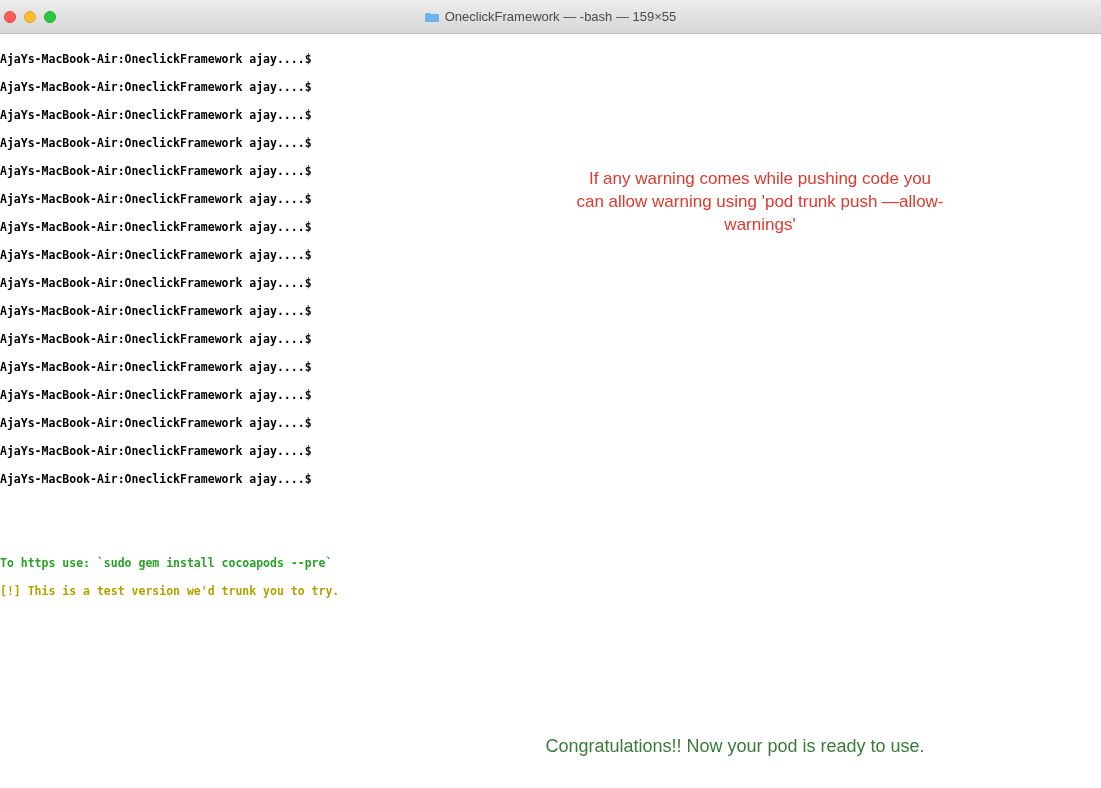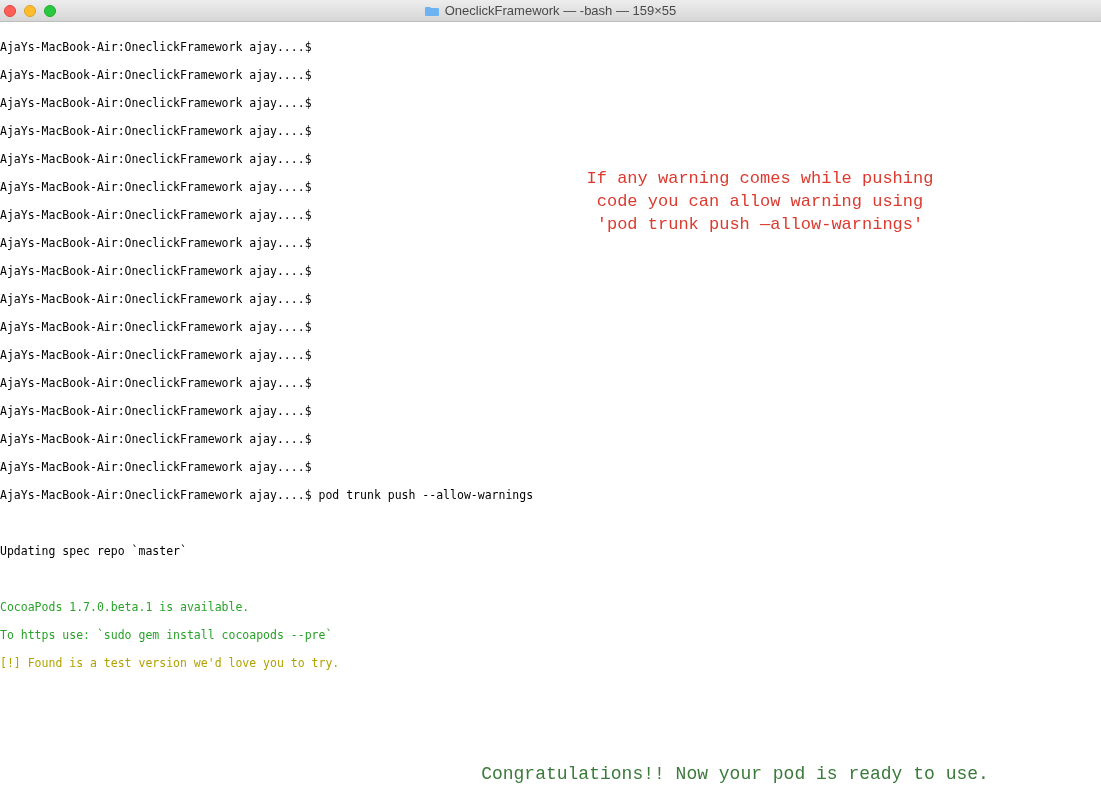--- a/index.html
+++ b/index.html
@@ -6,21 +6,21 @@
   body {
     width: 1101px;
     height: 788px;
     font-family: "Menlo", "Monaco", monospace;
     font-size: 11.5px;
     background: #fff;
     overflow: hidden;
     position: relative;
   }
   .titlebar {
-    height: 22px;
+    height: 34px;
     background: linear-gradient(#ededed, #d6d6d6);
     border-bottom: 1px solid #bdbdbd;
     display: flex;
     align-items: center;
     padding: 0 4px;
     position: relative;
   }
   .traffic {
     display: flex;
     gap: 8px;
@@ -44,32 +44,32 @@
     align-items: center;
     gap: 6px;
     pointer-events: none;
   }
   .terminal {
     padding: 4px 0 0 0;
     line-height: 14px;
     white-space: pre;
     color: #000;
   }
-  .line { display: block; }
+  .line { display: block; font-weight: bold; }
   .green { color: #2aa22a; }
   .yellow-txt { color: #b2a200; }
   .annot {
     position: absolute;
-    font-family: Liberation Mono, monospace;
+    font-family: Liberation Sans, sans-serif;
     font-size: 17px;
     text-align: center;
     line-height: 1.35;
   }
   .annot.red-annot { color: #dc3a2f; left: 575px; top: 168px; width: 370px; }
-  .annot.green-annot { color: #3a7a3a; left: 455px; top: 762px; width: 560px; font-size: 18px; }
+  .annot.green-annot { color: #3a7a3a; left: 455px; top: 734px; width: 560px; font-size: 18px; }
   .folder-svg { vertical-align: middle; }
 </style>
 </head>
 <body>
 
 <div class="titlebar">
   <div class="traffic">
     <span class="dot red"></span>
     <span class="dot yellow"></span>
     <span class="dot green"></span>
@@ -92,27 +92,24 @@
 <span class="line">AjaYs-MacBook-Air:OneclickFramework ajay....$</span>
 <span class="line">AjaYs-MacBook-Air:OneclickFramework ajay....$</span>
 <span class="line">AjaYs-MacBook-Air:OneclickFramework ajay....$</span>
 <span class="line">AjaYs-MacBook-Air:OneclickFramework ajay....$</span>
 <span class="line">AjaYs-MacBook-Air:OneclickFramework ajay....$</span>
 <span class="line">AjaYs-MacBook-Air:OneclickFramework ajay....$</span>
 <span class="line">AjaYs-MacBook-Air:OneclickFramework ajay....$</span>
 <span class="line">AjaYs-MacBook-Air:OneclickFramework ajay....$</span>
 <span class="line">AjaYs-MacBook-Air:OneclickFramework ajay....$</span>
 <span class="line">AjaYs-MacBook-Air:OneclickFramework ajay....$</span>
-<span class="line"><span>AjaYs-MacBook-Air:OneclickFramework ajay....$</span> <span>pod trunk push --allow-warnings</span></span>
 <span class="line"> </span>
-<span class="line">Updating spec repo `master`</span>
 <span class="line"> </span>
-<span class="line green">CocoaPods 1.7.0.beta.1 is available.</span>
 <span class="line green">To https use: `sudo gem install cocoapods --pre`</span>
-<span class="line yellow-txt">[!] Found is a test version we'd love you to try.</span>
+<span class="line yellow-txt">[!] This is a test version we'd trunk you to try.</span>
 <span class="line"> </span>
 <span class="line"> </span>
 
 
 
 
 
 
 
 

